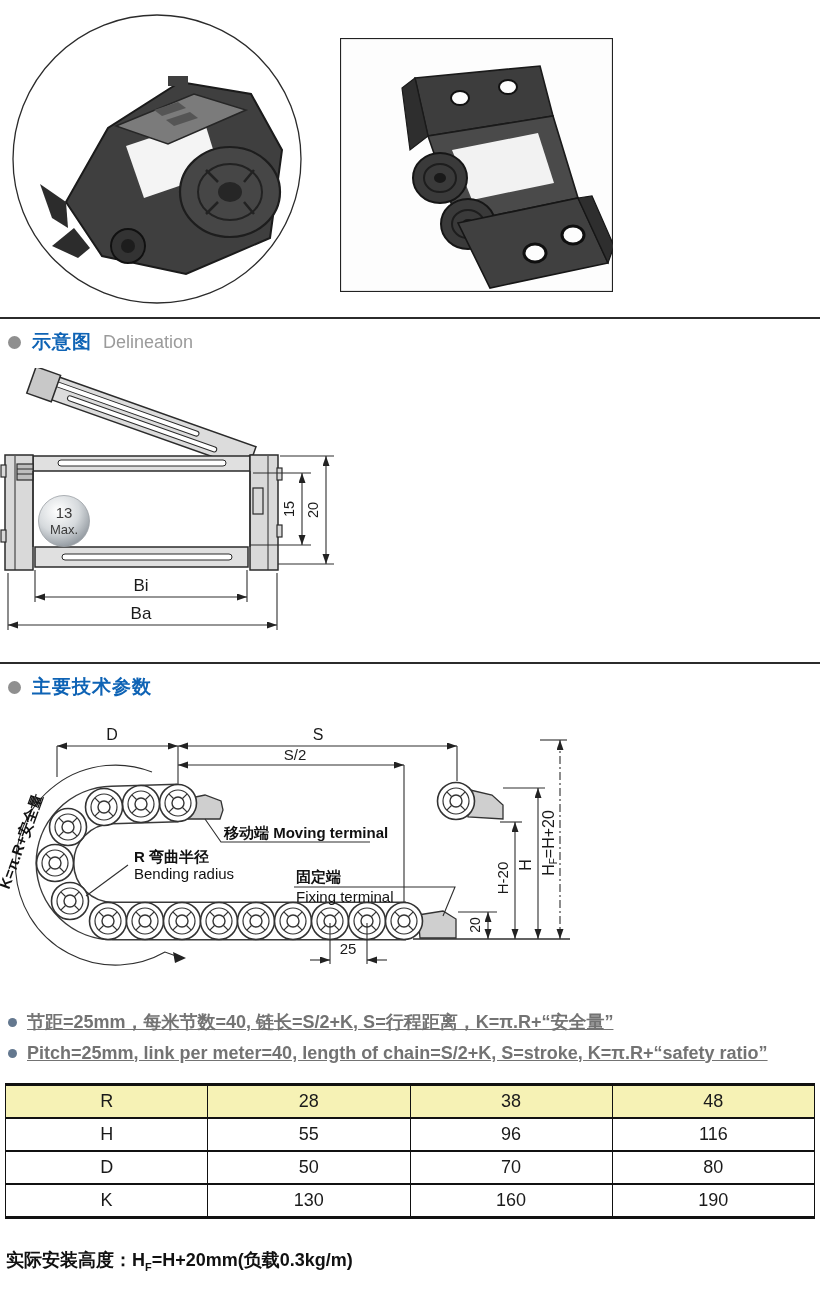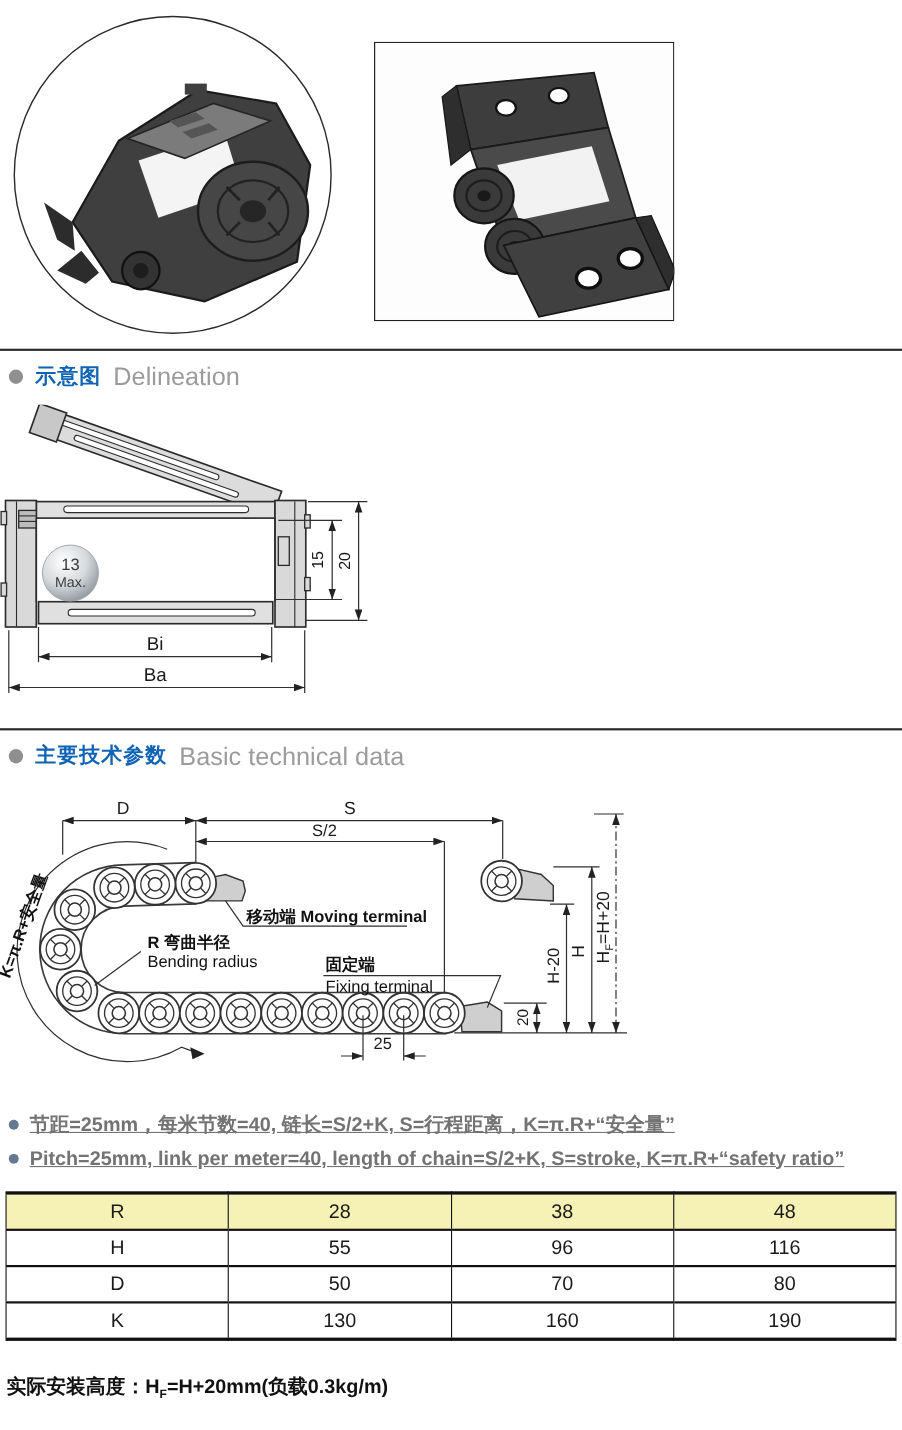--- a/index.html
+++ b/index.html
@@ -3,21 +3,21 @@
 <meta charset="utf-8">
 <style>
   html,body{margin:0;padding:0;background:#fff;}
   #page{position:relative;width:820px;height:1300px;background:#ffffff;overflow:hidden;
         font-family:"Liberation Sans","DejaVu Sans",sans-serif;color:#1a1a1a;}
   .abs{position:absolute;}
   .rule{position:absolute;left:0;width:820px;height:2px;background:#2b2b2b;}
   .sec-head{position:absolute;left:8px;display:flex;align-items:center;gap:11px;height:30px;}
   .sec-bullet{width:13px;height:13px;border-radius:50%;background:#8f8f8f;flex:0 0 auto;}
   .sec-zh{font-size:19px;font-weight:bold;color:#0e63b5;letter-spacing:1px;}
-  .sec-en{font-size:23px;color:#9b9b9b;}
+  .sec-en{font-size:18px;color:#9b9b9b;}
   .note-line{position:absolute;left:8px;display:flex;align-items:center;gap:10px;height:24px;}
   .note-bullet{width:9px;height:9px;border-radius:50%;background:#64788f;flex:0 0 auto;}
   .note-text{font-size:18px;font-weight:600;color:#737373;white-space:nowrap;text-decoration:underline;}
   table.spec{position:absolute;left:5px;top:1083px;width:810px;border-collapse:collapse;
              border-top:3px solid #111;border-bottom:3px solid #111;table-layout:fixed;}
   table.spec td{border:1.5px solid #111;border-top:2px solid #111;border-bottom:2px solid #111;
                 height:31px;text-align:center;font-size:18px;color:#1a1a1a;padding:0;}
   table.spec tr.hl td{background:#f6f2b5;}
   .footer-line{position:absolute;left:6px;font-size:18px;font-weight:600;color:#111;white-space:nowrap;}
   .footer-line sub{font-size:11px;}
@@ -146,21 +146,20 @@
     <text transform="translate(294,141) rotate(-90)" text-anchor="middle" font-size="14.5" fill="#1a1a1a">15</text>
     <text transform="translate(318,142) rotate(-90)" text-anchor="middle" font-size="14.5" fill="#1a1a1a">20</text>
     <text x="141" y="223" text-anchor="middle" font-size="17" fill="#1a1a1a">Bi</text>
     <text x="141" y="251" text-anchor="middle" font-size="17" fill="#1a1a1a">Ba</text>
   </svg>
 
   <div class="rule" style="top:662px;"></div>
   <div class="sec-head" style="top:672px;">
     <span class="sec-bullet"></span>
     <span class="sec-zh">主要技术参数</span>
-    <span class="sec-en">Basic technical data</span>
   </div>
 
   <svg class="abs" style="left:0;top:715px;" width="620" height="280" viewBox="0 0 620 280">
     <defs>
       <marker id="arr2" markerUnits="userSpaceOnUse" markerWidth="11" markerHeight="8" refX="10" refY="3.5" orient="auto-start-reverse">
         <path d="M0,0 L10,3.5 L0,7 Z" fill="#222"></path>
       </marker>
       <g id="clink">
         <circle r="18.5" fill="#ffffff" stroke="#333" stroke-width="1.6"></circle>
         <circle r="13" fill="none" stroke="#333" stroke-width="1.2"></circle>

